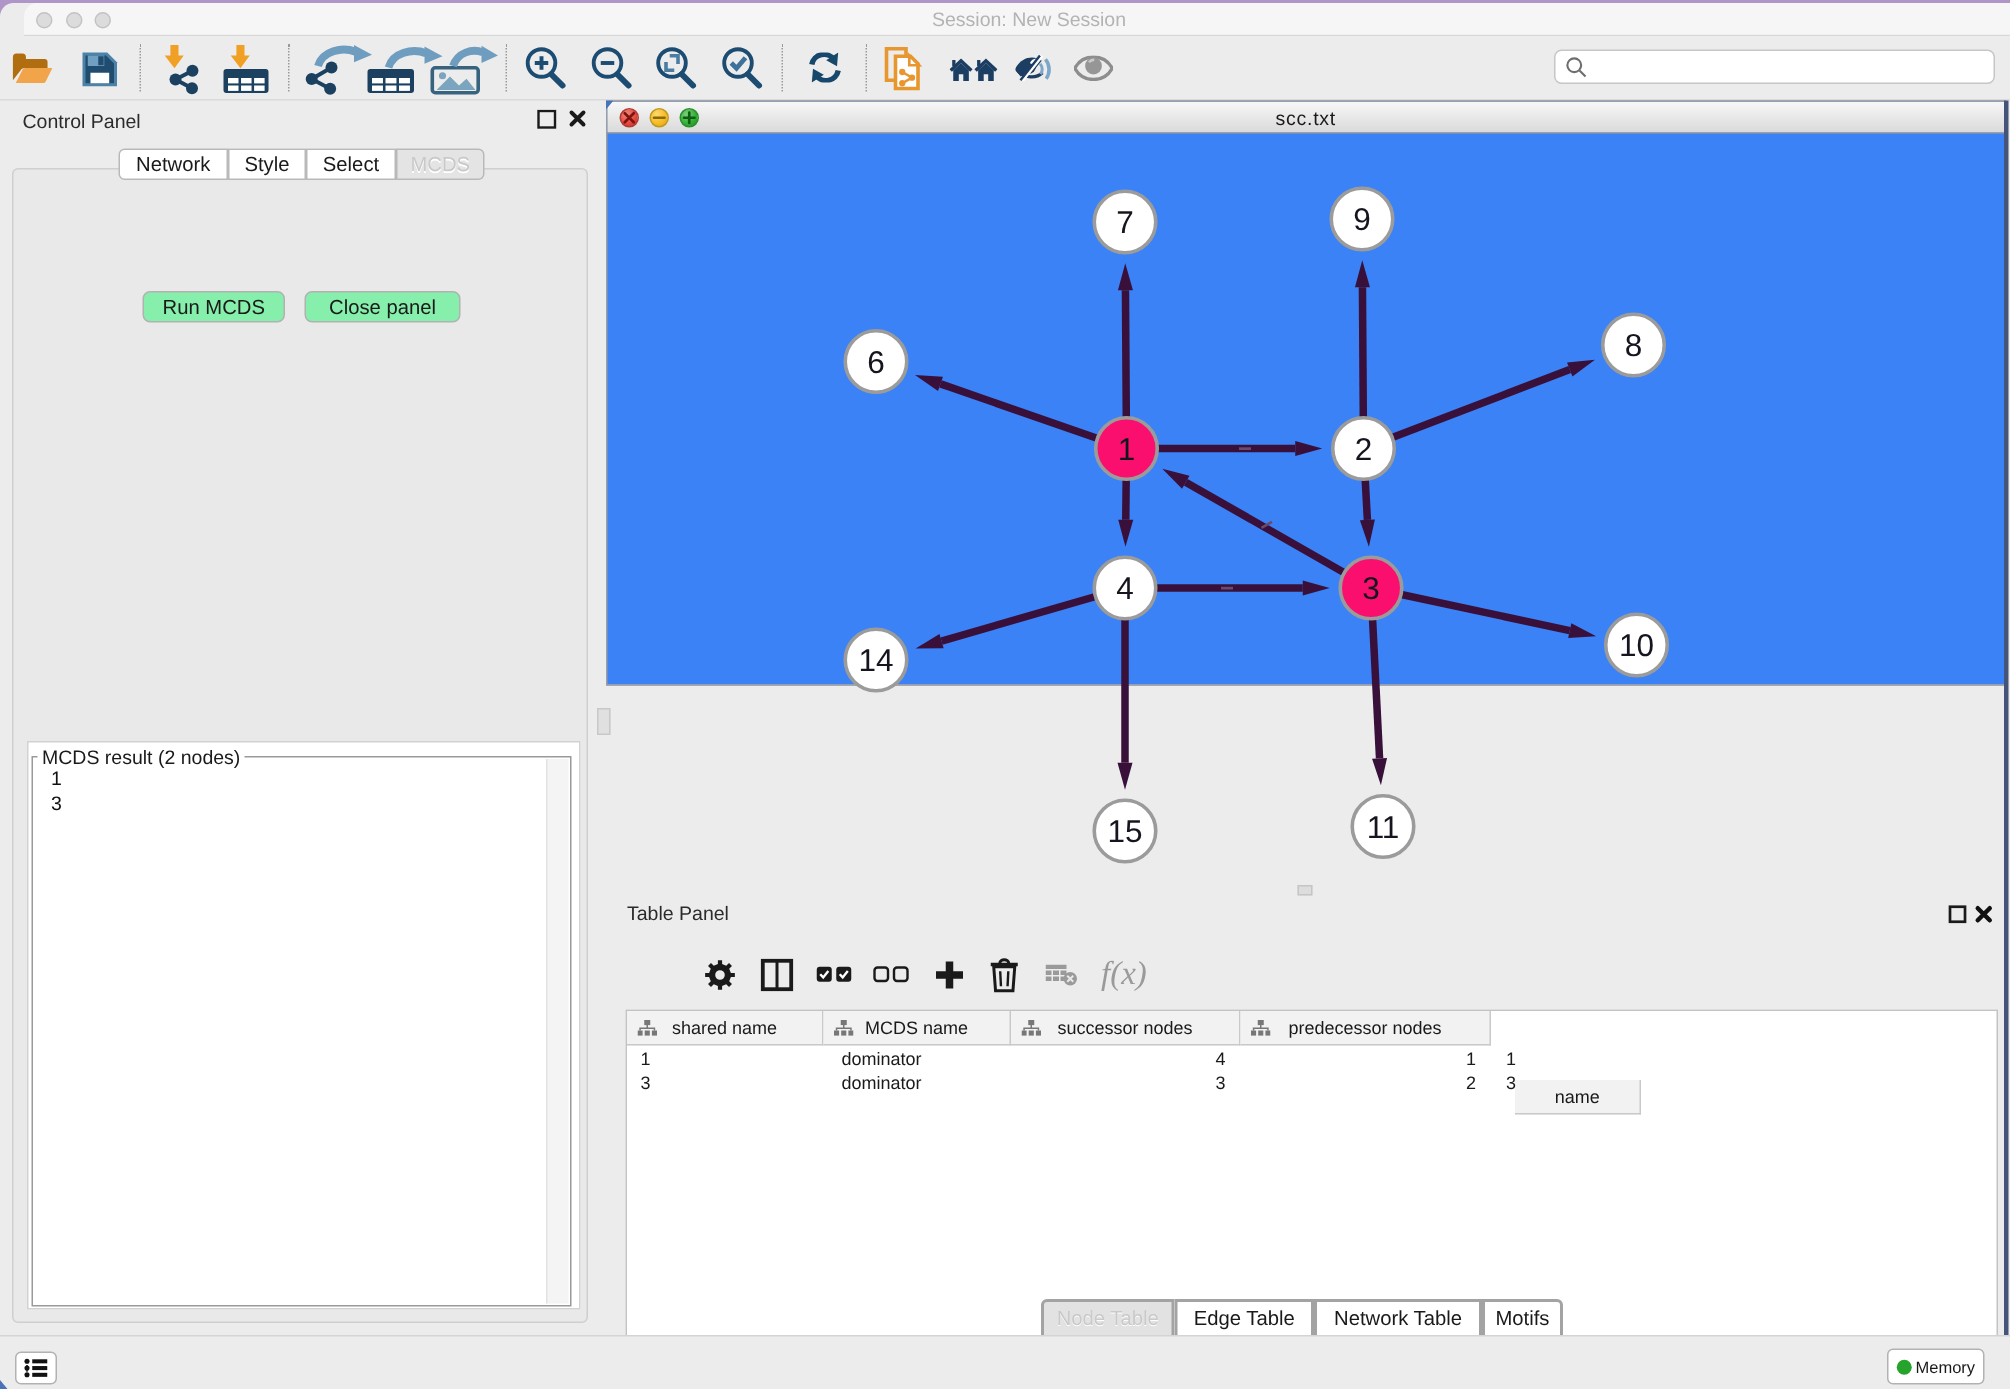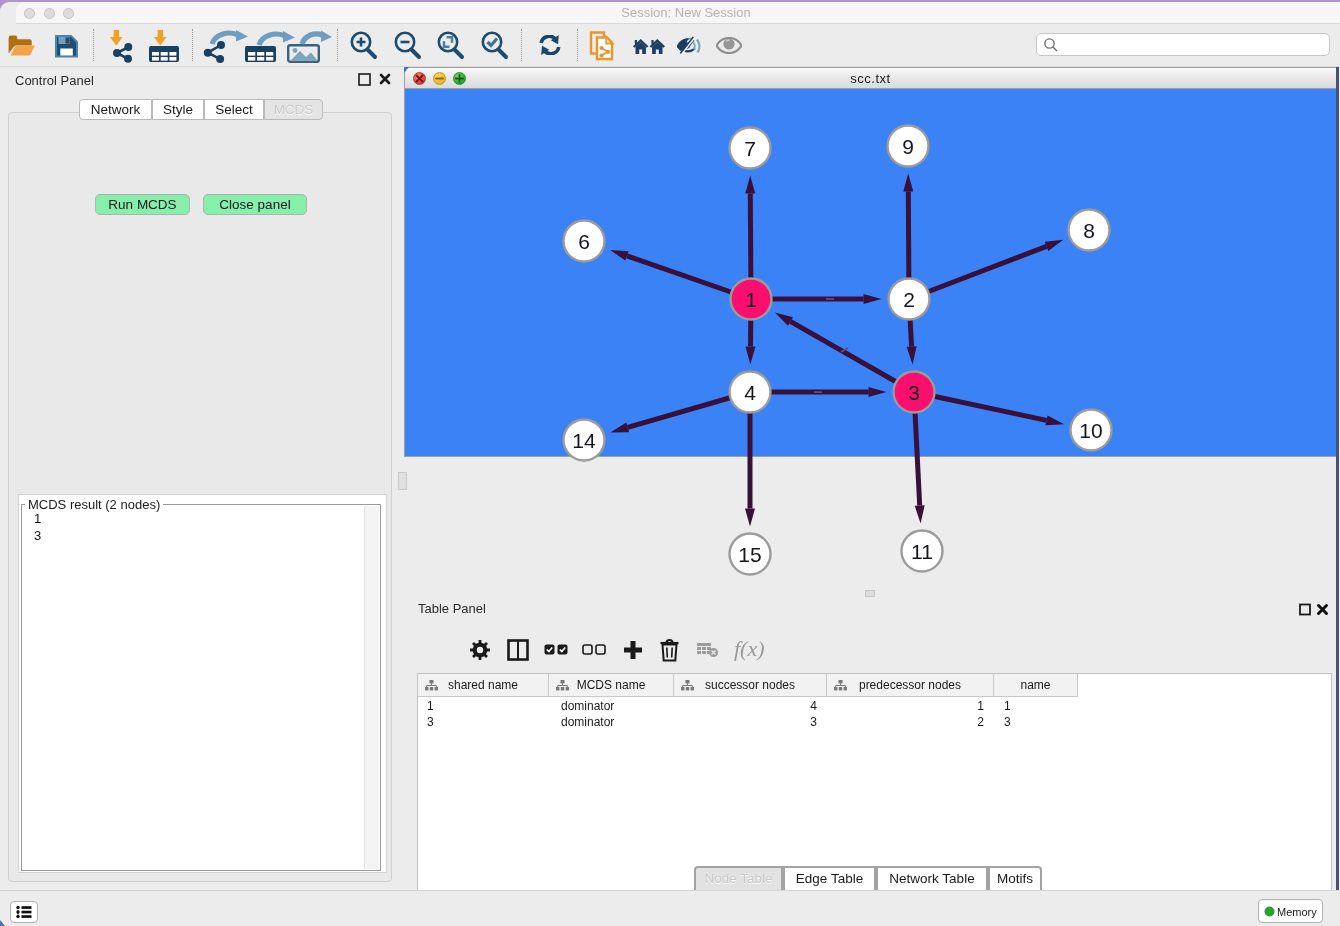--- a/index.html
+++ b/index.html
@@ -386,21 +386,21 @@
       </div>
   <div class="hcell" style="left:131px;width:125px;">
         <div class="hlab">MCDS name</div>
       </div>
   <div class="hcell" style="left:256px;width:153px;">
         <div class="hlab">successor nodes</div>
       </div>
   <div class="hcell" style="left:409px;width:167px;">
         <div class="hlab">predecessor nodes</div>
       </div>
-  <div class="hcell" style="left:576px;width:84px;">
+  <div class="hcell" style="left:592px;width:84px;margin-top:46px;">
         <div class="hlab">name</div>
       </div>
   <svg class="abs" style="left:7px;top:6px;" width="13" height="11" viewBox="0 0 13 11">
    <g fill="#777">
           <rect x="4.5" y="0" width="4" height="3.4"></rect>
           <rect x="0" y="7" width="3.4" height="3.4"></rect>
           <rect x="4.8" y="7" width="3.4" height="3.4"></rect>
           <rect x="9.6" y="7" width="3.4" height="3.4"></rect>
         </g>
    <path d="M6.5 3.4 V5.5 M1.7 7 V5.5 H11.3 V7" stroke="#777" fill="none" stroke-width="1"></path>

